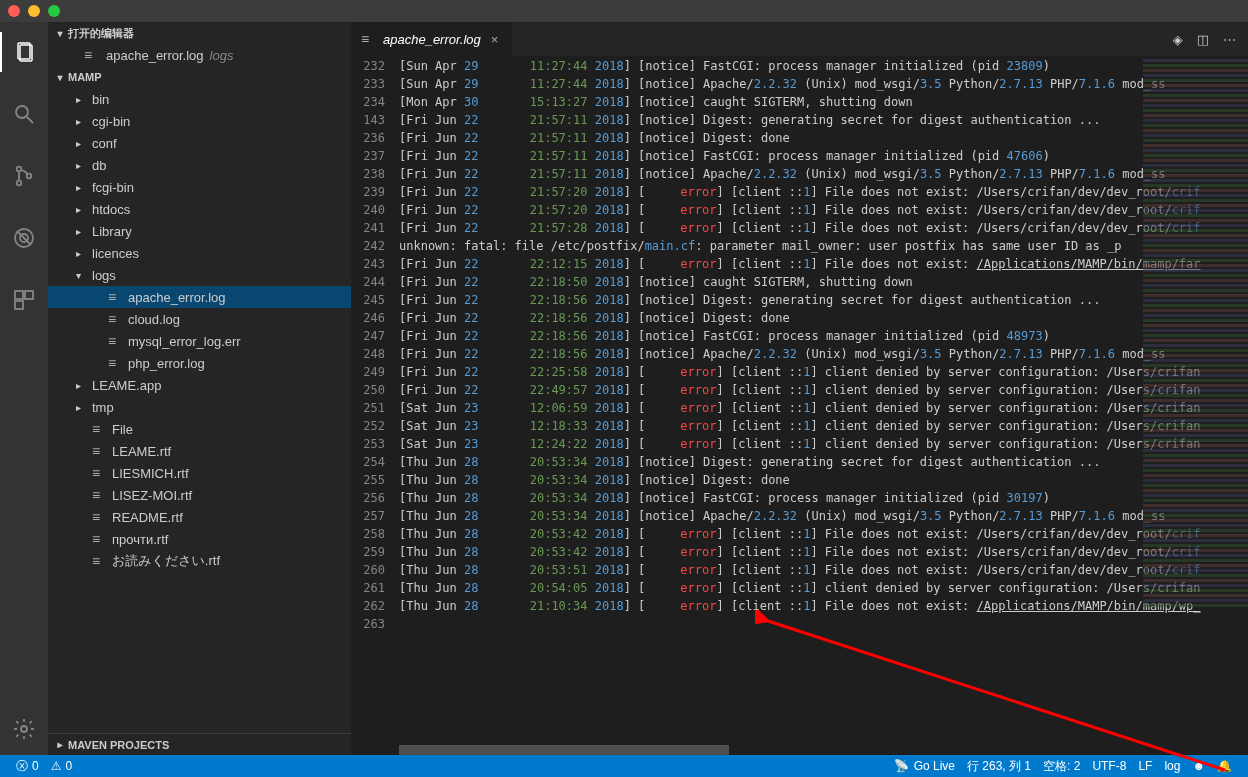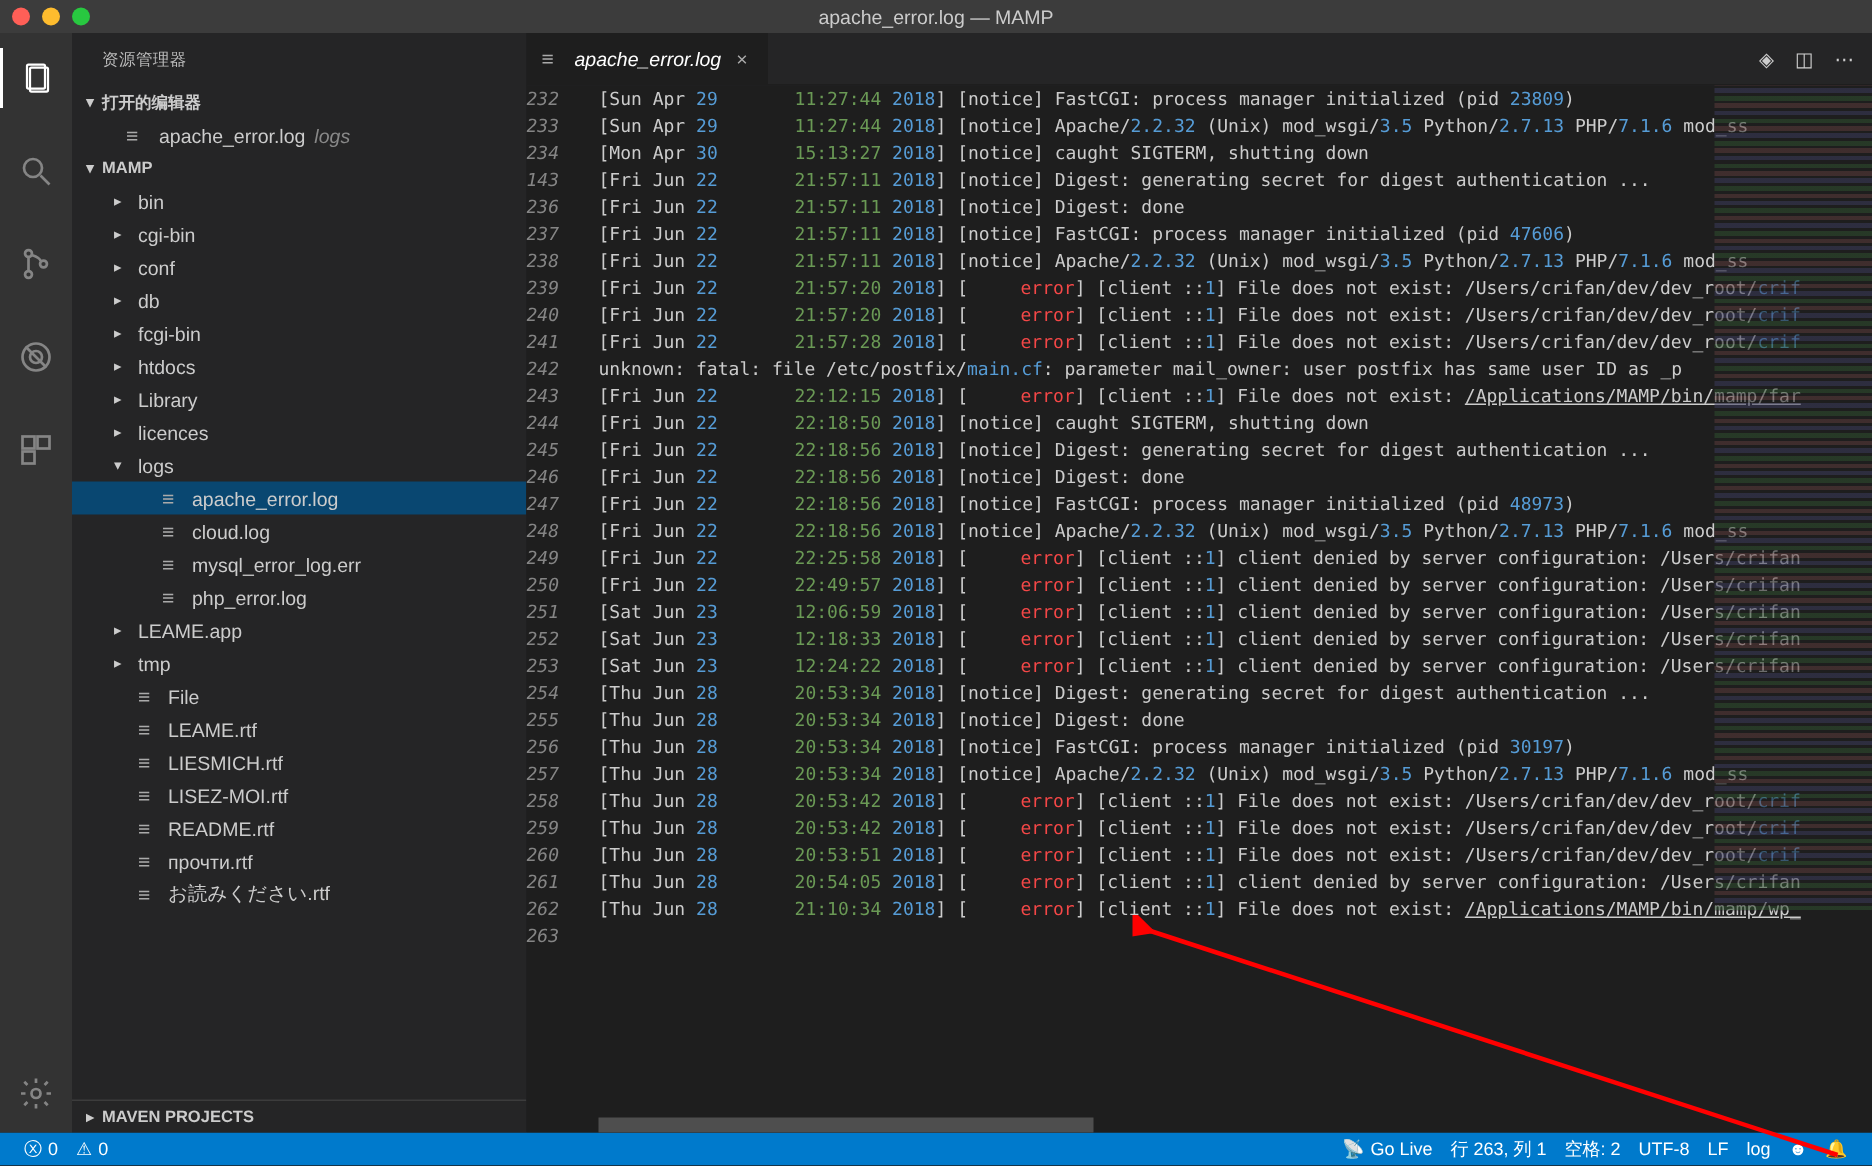--- a/index.html
+++ b/index.html
@@ -103,23 +103,22 @@
   gap: 14px; padding: 0 12px; color: #ccc;
 }
 .tabbar-actions span { cursor: pointer; }
 
 .code {
   flex: 1; display: flex; overflow: hidden;
   font-size: 12px; line-height: 18px;
   position: relative;
 }
 .gutter {
-  width: 48px; text-align: left; color: #858585;
+  width: 48px; text-align: right; color: #858585;
   padding-right: 14px;
-  font-style: italic;
 }
 .lines { flex: 1; white-space: pre; overflow: hidden; }
 .tok-b { color: #569cd6; } 
 .tok-g { color: #6A9955; margin-left: 44px; } 
 .tok-e { color: #f44747; margin-left: 35px; } 
 .tok-u { text-decoration: underline; }
 
 .minimap {
   position: absolute; top: 35px; right: 0;
   width: 105px; height: 550px;
@@ -161,21 +160,20 @@
 </style>
 </head>
 <body>
 
 <div class="titlebar">
   <div class="traffic">
     <div class="tl-dot tl-red"></div>
     <div class="tl-dot tl-yellow"></div>
     <div class="tl-dot tl-green"></div>
   </div>
-  <div class="titlebar-title">apache_error.log — MAMP</div>
 </div>
 
 <div class="shell">
 
   <div class="activitybar">
     <div class="ab-item active">
       <svg viewBox="0 0 24 24" fill="none" stroke="currentColor" stroke-width="1.5">
           <rect x="5" y="3" width="12" height="16" rx="1"></rect>
           <rect x="7" y="5" width="12" height="16" rx="1"></rect>
         </svg>
@@ -211,21 +209,20 @@
     <div class="spacer"></div>
     <div class="ab-item" style="margin-bottom:6px">
       <svg viewBox="0 0 24 24" fill="none" stroke="currentColor" stroke-width="1.8">
           <circle cx="12" cy="12" r="3"></circle>
           <path d="M12 2v3M12 19v3M4.2 4.2l2.1 2.1M17.7 17.7l2.1 2.1M2 12h3M19 12h3M4.2 19.8l2.1-2.1M17.7 6.3l2.1-2.1"></path>
         </svg>
     </div>
   </div>
 
   <div class="sidebar">
-    <div class="sidebar-title">资源管理器</div>
 
     <div class="section-hdr">
       <span class="chev">▾</span>
       <span>打开的编辑器</span>
     </div>
     <div id="open-editors">
         <div class="open-editor-item">
           <span class="file-ico">≡</span>
           <span>apache_error.log</span> 
           <span class="sub">logs</span>

